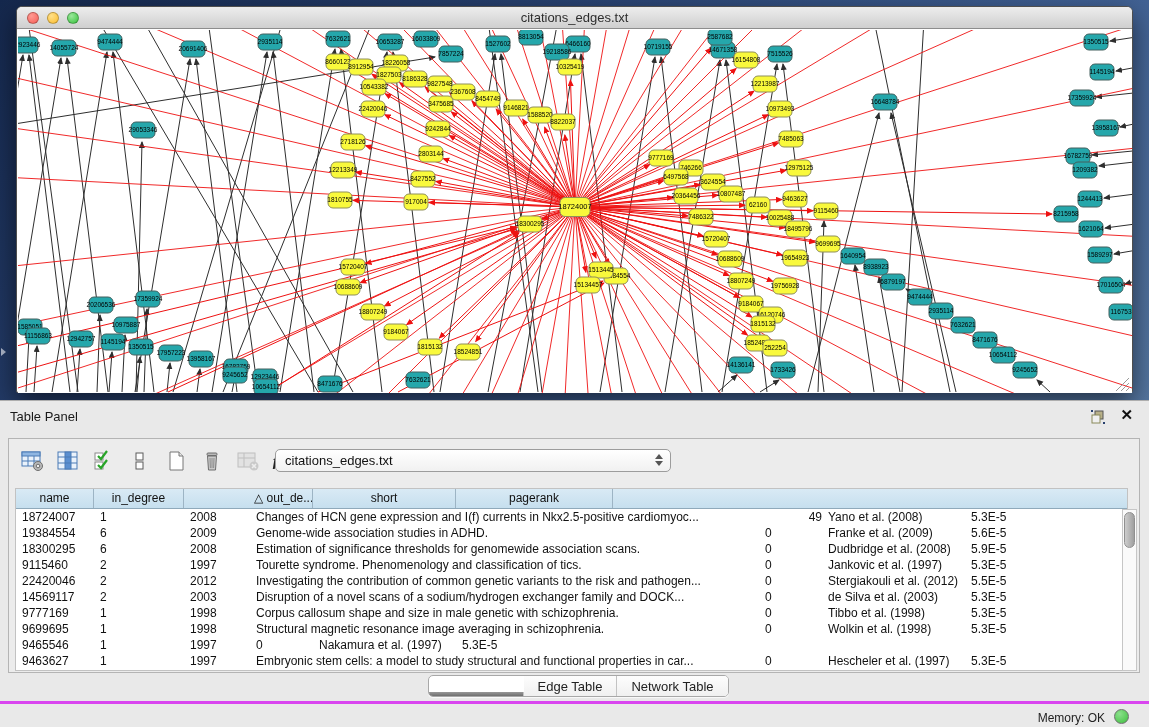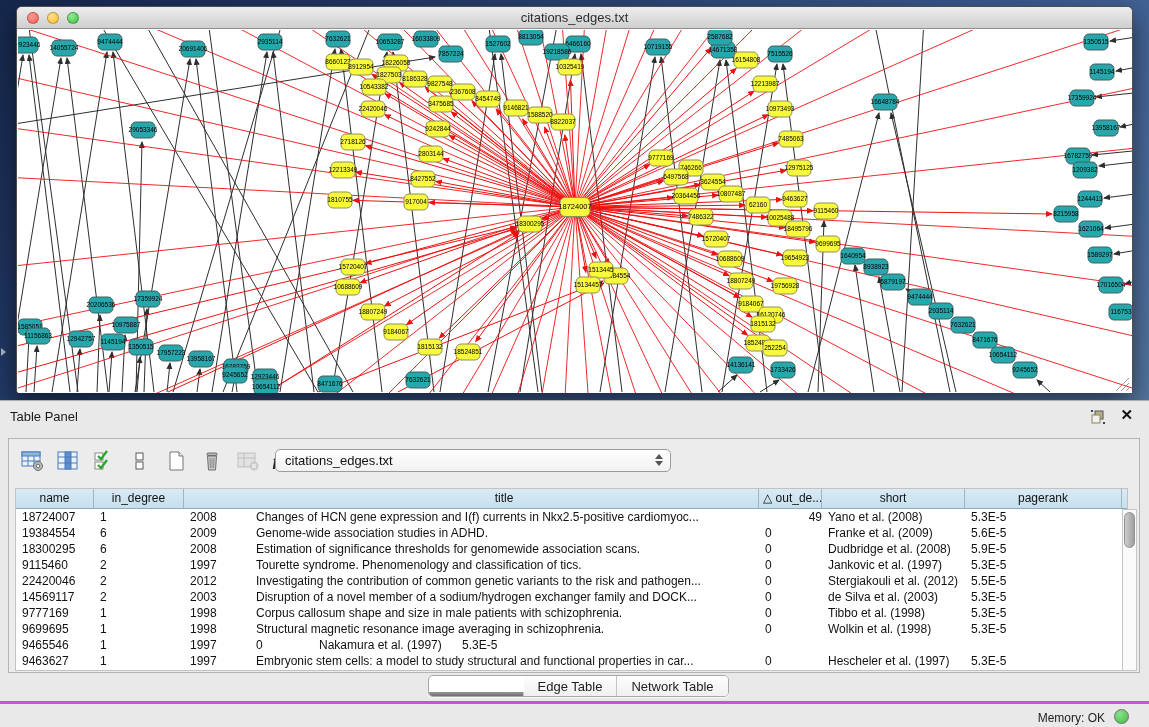--- a/index.html
+++ b/index.html
@@ -610,21 +610,20 @@
       <span class="arrows">
           <i class="up"></i>
           <i class="dn"></i>
         </span>
     </div>
     <div id="data-table">
       <div class="thead" id="thead">
           <div class="th" style="width: 78px;">name</div>
           <div class="th" style="width: 90px;">in_degree</div>
           <div class="th" style="width: 66px; margin-top: 30px;">year</div>
-          <div class="th" style="width: 509px;">title</div>
           <div class="th" style="width: 63px; text-align: left; padding-left: 4px;">△ out_de...</div>
           <div class="th" style="width: 143px;">short</div>
           <div class="th" style="width: 157px;">pagerank</div>
         </div>
       <div id="tbody">
           <div class="trow">
             <div class="td" style="width: 78px;">18724007</div>
             <div class="td" style="width: 90px;">1</div>
             <div class="td" style="width: 66px;">2008</div>
             <div class="td" style="width: 509px;">Changes of HCN gene expression and I(f) currents in Nkx2.5-positive cardiomyoc...</div>
@@ -665,30 +664,30 @@
             <div class="td" style="width: 66px;">2012</div>
             <div class="td" style="width: 509px;">Investigating the contribution of common genetic variants to the risk and pathogen...</div>
             <div class="td" style="width: 63px;">0</div>
             <div class="td" style="width: 143px;">Stergiakouli et al. (2012)</div>
             <div class="td" style="width: 157px;">5.5E-5</div>
           </div>
           <div class="trow">
             <div class="td" style="width: 78px;">14569117</div>
             <div class="td" style="width: 90px;">2</div>
             <div class="td" style="width: 66px;">2003</div>
-            <div class="td" style="width: 509px;">Disruption of a novel member of a sodium/hydrogen exchanger family and DOCK...</div>
+            <div class="td" style="width: 509px;">Disruption of a novel scans of a sodium/hydrogen exchanger family and DOCK...</div>
             <div class="td" style="width: 63px;">0</div>
             <div class="td" style="width: 143px;">de Silva et al. (2003)</div>
             <div class="td" style="width: 157px;">5.3E-5</div>
           </div>
           <div class="trow">
             <div class="td" style="width: 78px;">9777169</div>
             <div class="td" style="width: 90px;">1</div>
             <div class="td" style="width: 66px;">1998</div>
-            <div class="td" style="width: 509px;">Corpus callosum shape and size in male patients with schizophrenia.</div>
+            <div class="td" style="width: 509px;">Corpus callosum shape and size in male genetic with schizophrenia.</div>
             <div class="td" style="width: 63px;">0</div>
             <div class="td" style="width: 143px;">Tibbo et al. (1998)</div>
             <div class="td" style="width: 157px;">5.3E-5</div>
           </div>
           <div class="trow">
             <div class="td" style="width: 78px;">9699695</div>
             <div class="td" style="width: 90px;">1</div>
             <div class="td" style="width: 66px;">1998</div>
             <div class="td" style="width: 509px;">Structural magnetic resonance image averaging in schizophrenia.</div>
             <div class="td" style="width: 63px;">0</div>

